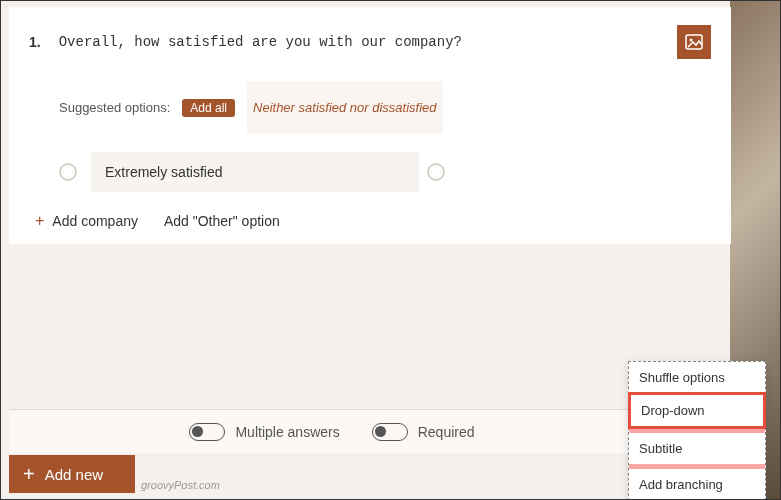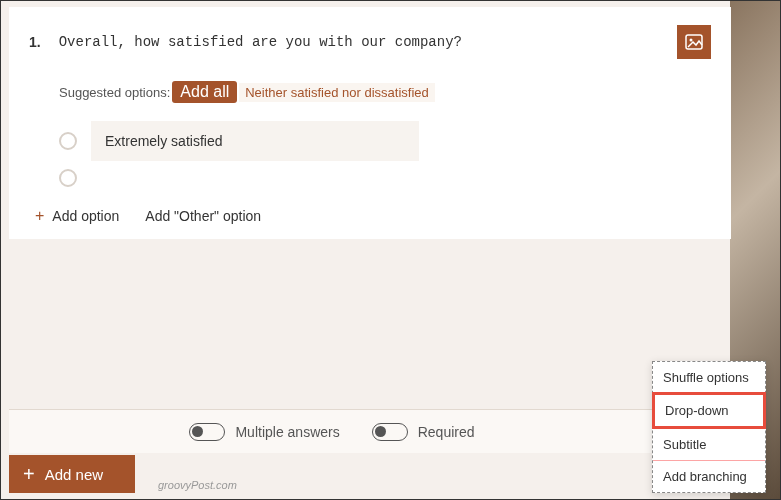--- a/index.html
+++ b/index.html
@@ -3,42 +3,42 @@
 <meta charset="utf-8">
 <style>
 * { box-sizing: border-box; margin: 0; padding: 0; font-family: "Segoe UI", Arial, sans-serif; }
 body { width: 781px; height: 500px; background: #f5f0ec; position: relative; overflow: hidden; border: 1px solid #333; }
 .right-bg { position: absolute; right: 0; top: 0; width: 50px; height: 500px; background: linear-gradient(135deg, #8a7560 0%, #c4b5a3 40%, #5a4a3a 100%); }
 .question-card { position: absolute; left: 8px; top: 6px; width: 722px; background: #fff; padding: 18px 20px 14px 20px; }
 .question-header { display: flex; align-items: center; gap: 18px; }
 .q-number { color: #333; font-size: 14px; font-weight: 600; }
 .q-text { flex: 1; color: #333; font-size: 14px; font-family: Liberation Mono, monospace; }
 .media-btn { width: 34px; height: 34px; background: #a4532b; display: flex; align-items: center; justify-content: center; cursor: pointer; }
-.suggested-row { margin-top: 22px; margin-left: 30px; display: flex; align-items: center; gap: 2px; flex-wrap: wrap; }
+.suggested-row { margin-top: 22px; margin-left: 30px; display: flex; align-items: center; gap: 12px; flex-wrap: wrap; }
 .suggested-label { color: #555; font-size: 13px; }
-.add-all-btn { background: #a4532b; color: #fff; font-size: 16px; padding: 2px 8px; border-radius: 3px; cursor: pointer; }
-.suggestion-chip { color: #a4532b; font-size: 13px; padding: 2px 6px; background: #faf5f0; cursor: pointer; }
-.options-list { margin-top: 18px; margin-left: 30px; display: flex; flex-direction: column; gap: 8px; }
+.add-all-btn { background: #a4532b; color: #fff; font-size: 12px; padding: 2px 8px; border-radius: 3px; cursor: pointer; }
+.suggestion-chip { color: #a4532b; font-size: 13px; padding: 19px 6px; background: #faf5f0; cursor: pointer; font-style: italic; }
+.options-list { margin-top: 18px; margin-left: 30px; display: flex; flex-direction: row; gap: 8px; }
 .option-row { display: flex; align-items: center; gap: 14px; }
 .radio { width: 18px; height: 18px; border: 2px solid #d8d0c8; border-radius: 50%; background: #fff; }
 .option-input { width: 328px; height: 40px; background: #f7f3ef; border: none; padding: 0 14px; font-size: 14px; color: #333; }
 .add-row { margin-top: 20px; margin-left: 6px; display: flex; align-items: center; gap: 26px; }
 .add-option-btn { display: flex; align-items: center; gap: 8px; color: #333; font-size: 14px; cursor: pointer; }
 .plus-small { color: #a4532b; font-size: 16px; font-weight: 300; }
 .add-other-btn { color: #333; font-size: 14px; cursor: pointer; }
 .toggle-bar { position: absolute; left: 8px; top: 408px; width: 722px; height: 44px; background: #fbf8f5; border-top: 1px solid #e2d9d0; display: flex; align-items: center; justify-content: center; gap: 32px; padding-right: 76px; }
 .toggle-item { display: flex; align-items: center; gap: 10px; }
 .toggle { width: 36px; height: 18px; border: 1.5px solid #555; border-radius: 10px; position: relative; cursor: pointer; }
 .toggle-knob { position: absolute; left: 2px; top: 2px; width: 11px; height: 11px; background: #555; border-radius: 50%; }
 .toggle-label { color: #555; font-size: 14px; }
 .add-new-btn { position: absolute; left: 8px; bottom: 6px; width: 126px; height: 38px; background: #a4532b; color: #fff; display: flex; align-items: center; gap: 10px; padding-left: 14px; font-size: 15px; cursor: pointer; }
 .plus-big { font-size: 20px; font-weight: 300; }
-.watermark { position: absolute; left: 157px; bottom: 8px; color: #999; font-size: 11px; font-style: italic; }
-.context-menu { position: absolute; right: 14px; top: 360px; width: 114px; background: #fff; border: 1px dashed #888; box-shadow: 0 2px 8px rgba(0,0,0,0.15); }
-.menu-item { padding: 8px 10px; font-size: 13px; color: #333; cursor: pointer; border-top: 1px solid #fca5a5; }
+.watermark { position: absolute; left: 140px; bottom: 8px; color: #999; font-size: 11px; font-style: italic; }
+.context-menu { position: absolute; right: 14px; top: 360px; width: 138px; background: #fff; border: 1px dashed #888; box-shadow: 0 2px 8px rgba(0,0,0,0.15); }
+.menu-item { padding: 8px 10px; font-size: 13px; color: #333; cursor: pointer; border-top: 5px solid #fca5a5; }
 .menu-item:first-child { border-top: none; }
 .menu-item.highlighted { border: 3px solid #e74c3c; margin: -1px; position: relative; z-index: 2; }
 </style>
 </head>
 <body>
 
 <div class="right-bg"></div>
 
 <div class="question-card">
   <div class="question-header">
@@ -65,21 +65,21 @@
       <input class="option-input" value="Extremely satisfied" style="">
     </div>
     <div class="option-row">
       <div class="radio"></div>
     </div>
   </div>
 
   <div class="add-row">
     <div class="add-option-btn">
       <span class="plus-small">+</span>
-      <span>Add option</span>
+      <span>Add company</span>
     </div>
     <div class="add-other-btn">Add "Other" option</div>
   </div>
 </div>
 
 <div class="toggle-bar">
   <div class="toggle-item">
     <div class="toggle">
         <div class="toggle-knob"></div>
       </div>

